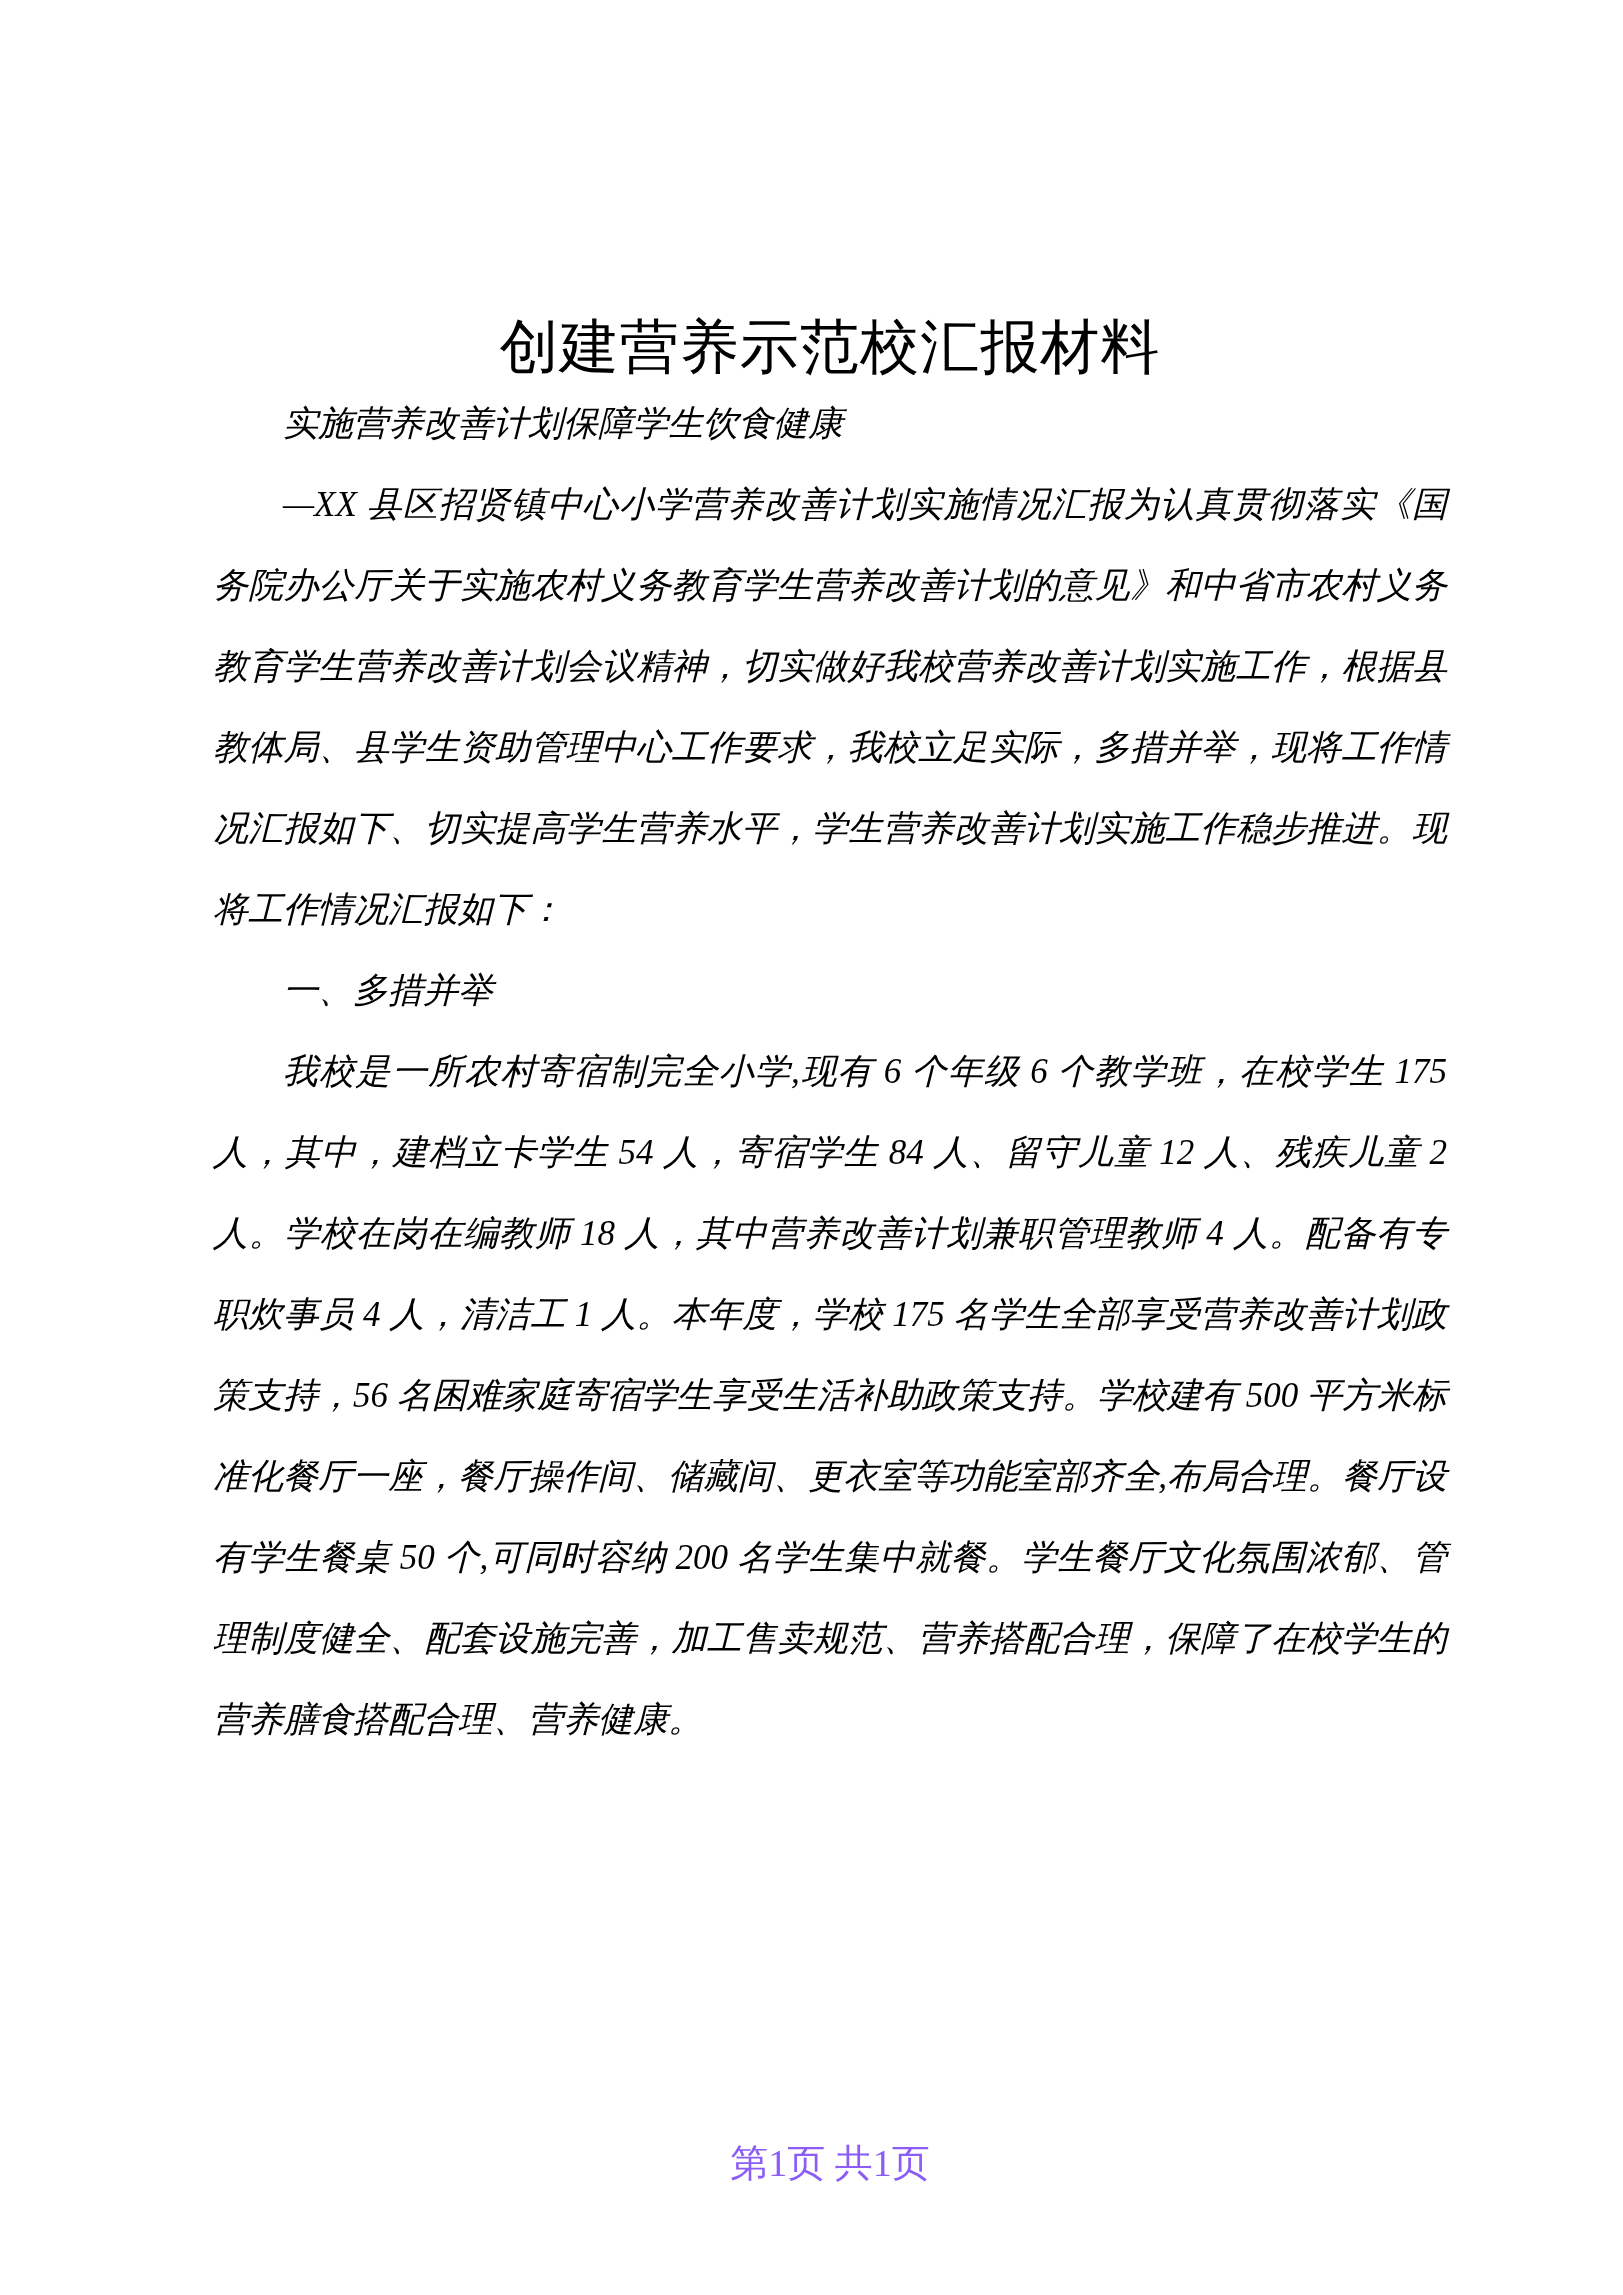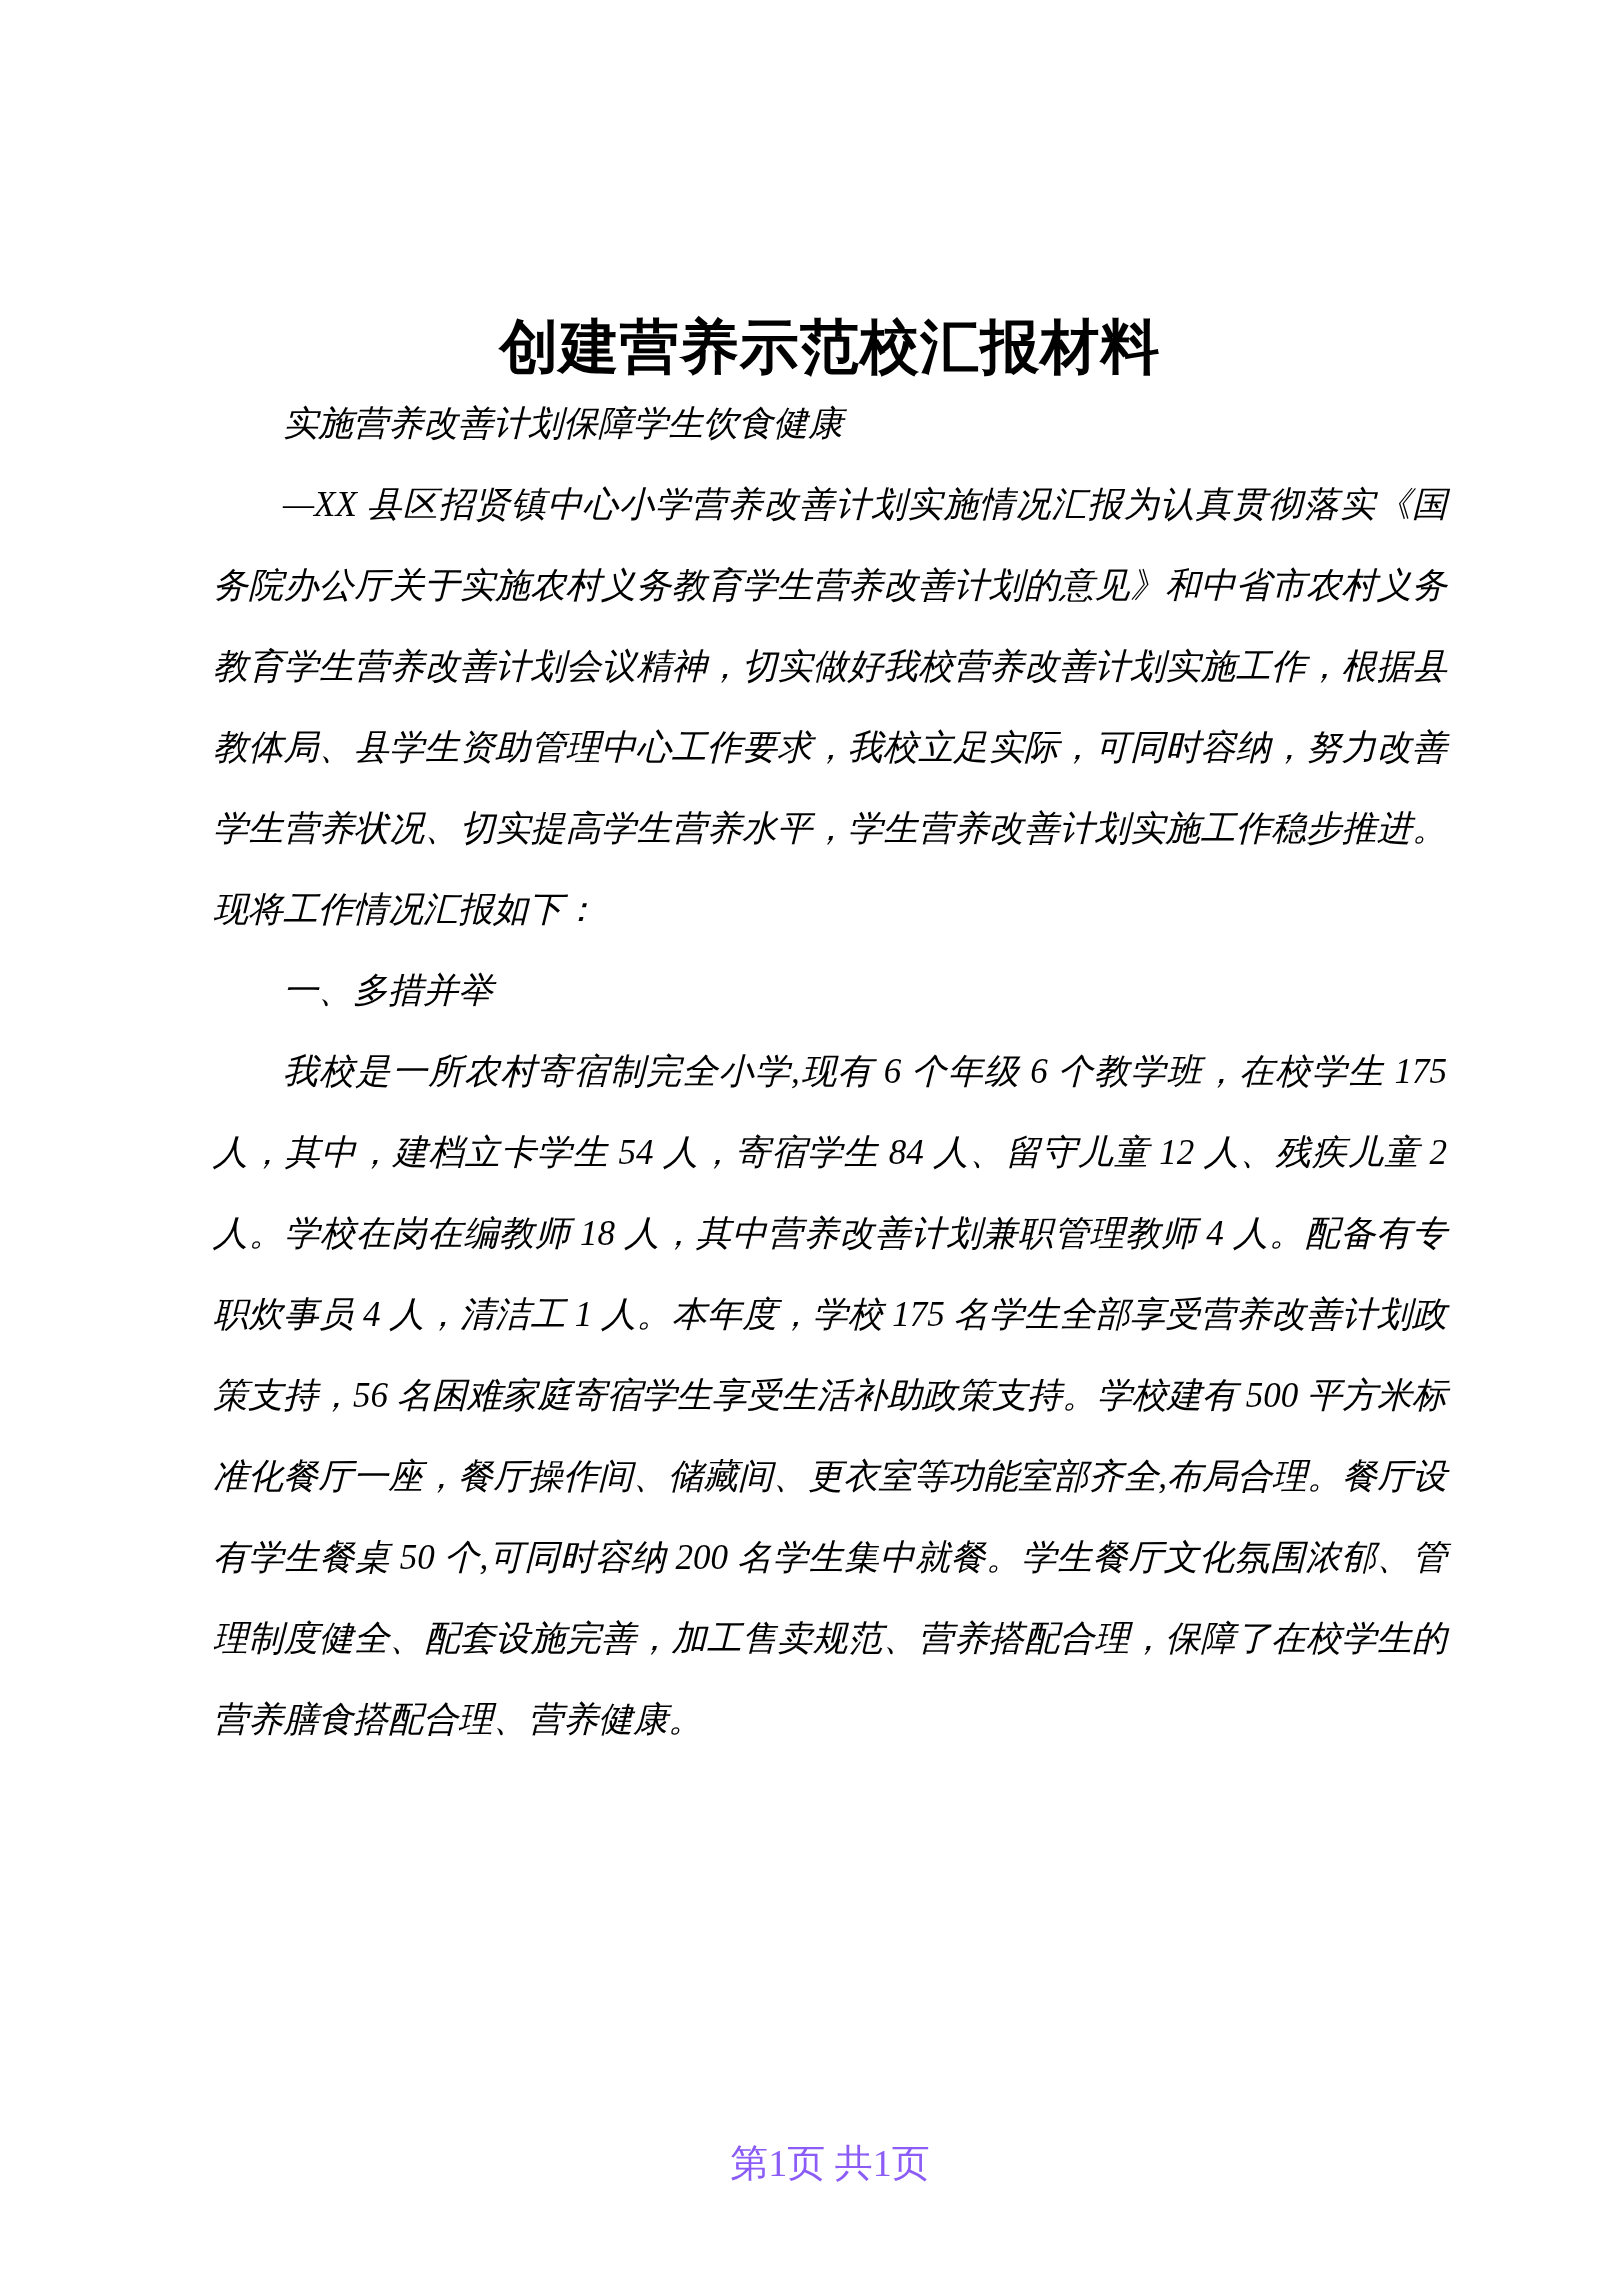--- a/index.html
+++ b/index.html
@@ -15,21 +15,21 @@
     color: #000000;
     overflow: hidden;
   }
   .doc-title {
     position: absolute;
     top: 302px;
     left: 213px;
     width: 1234px;
     text-align: center;
     font-family: "Liberation Sans", "DejaVu Sans", sans-serif;
-    font-weight: bold;
+    font-weight: normal;
     font-size: 59px;
     line-height: 90px;
     letter-spacing: 1.1px;
     color: #000000;
     white-space: nowrap;
   }
   .doc-body {
     position: absolute;
     top: 383px;
     left: 213px;
@@ -62,21 +62,21 @@
 </style>
 </head>
 <body>
 
 <div class="page">
 
   <div class="doc-title">创建营养示范校汇报材料</div>
 
   <div class="doc-body">
     <p class="subtitle">实施营养改善计划保障学生饮食健康</p>
-    <p class="para">—XX 县区招贤镇中心小学营养改善计划实施情况汇报为认真贯彻落实《国务院办公厅关于实施农村义务教育学生营养改善计划的意见》和中省市农村义务教育学生营养改善计划会议精神，切实做好我校营养改善计划实施工作，根据县教体局、县学生资助管理中心工作要求，我校立足实际，可同时容纳，努力改善学生营养状况、切实提高学生营养水平，学生营养改善计划实施工作稳步推进。现将工作情况汇报如下：</p>
+    <p class="para">—XX 县区招贤镇中心小学营养改善计划实施情况汇报为认真贯彻落实《国务院办公厅关于实施农村义务教育学生营养改善计划的意见》和中省市农村义务教育学生营养改善计划会议精神，切实做好我校营养改善计划实施工作，根据县教体局、县学生资助管理中心工作要求，我校立足实际，多措并举，现将工作情况汇报如下、切实提高学生营养水平，学生营养改善计划实施工作稳步推进。现将工作情况汇报如下：</p>
     <p class="para heading">一、多措并举</p>
     <p class="para">我校是一所农村寄宿制完全小学,现有 6 个年级 6 个教学班，在校学生 175 人，其中，建档立卡学生 54 人，寄宿学生 84 人、留守儿童 12 人、残疾儿童 2 人。学校在岗在编教师 18 人，其中营养改善计划兼职管理教师 4 人。配备有专职炊事员 4 人，清洁工 1 人。本年度，学校 175 名学生全部享受营养改善计划政策支持，56 名困难家庭寄宿学生享受生活补助政策支持。学校建有 500 平方米标准化餐厅一座，餐厅操作间、储藏间、更衣室等功能室部齐全,布局合理。餐厅设有学生餐桌 50 个,可同时容纳 200 名学生集中就餐。学生餐厅文化氛围浓郁、管理制度健全、配套设施完善，加工售卖规范、营养搭配合理，保障了在校学生的营养膳食搭配合理、营养健康。</p>
   </div>
 
   <div class="doc-footer">第1页 共1页</div>
 
 </div>
 
 
 </body></html>

